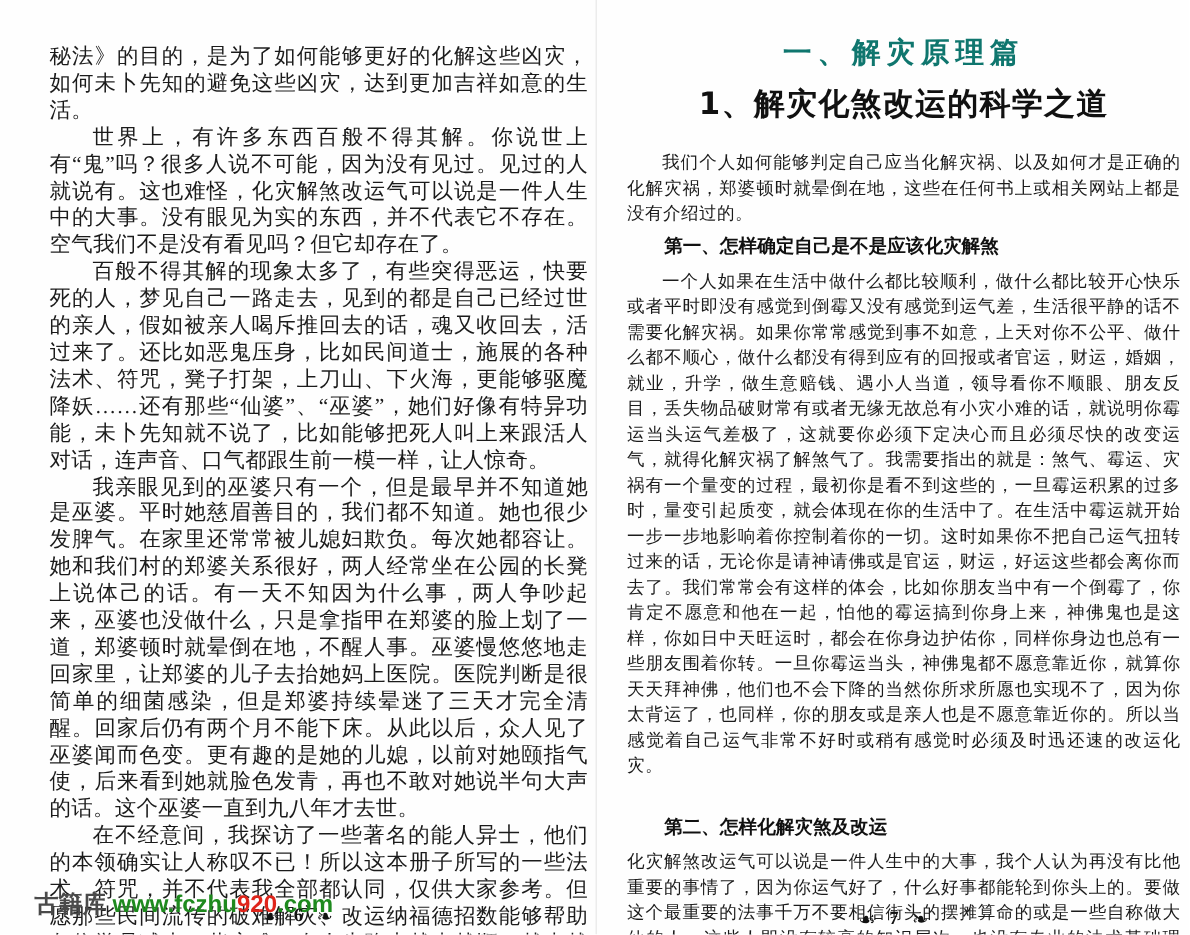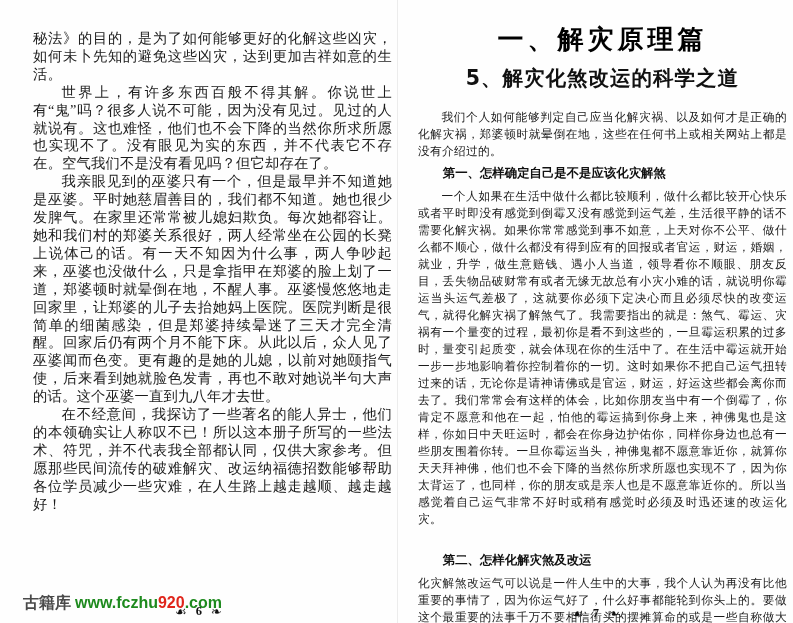--- a/index.html
+++ b/index.html
@@ -33,24 +33,24 @@
     line-height: 17.9px;
     text-align: justify;
     letter-spacing: 0.2px;
   }
   .indent { text-indent: 2em; }
 
   
   .chapter-title {
     font-family: "DejaVu Sans", "Liberation Sans", sans-serif;
     font-weight: 800;
-    font-size: 26px;
+    font-size: 19px;
     letter-spacing: 4px;
     text-align: center;
-    color: #000000;
+    color: #0f766e;
   }
   .section-title {
     font-family: "DejaVu Sans", "Liberation Sans", sans-serif;
     font-weight: 800;
     font-size: 20.5px;
     letter-spacing: 1px;
     text-align: center;
     color: #111;
     margin-top: 7px;
   }
@@ -109,36 +109,37 @@
     font-family: "Liberation Serif", serif;
   }
 </style>
 </head>
 <body>
 
 <div class="spread">
 
   <div class="page page-left">
     <p class="lpara">秘法》的目的，是为了如何能够更好的化解这些凶灾，如何未卜先知的避免这些凶灾，达到更加吉祥如意的生活。</p>
-    <p class="lpara indent">世界上，有许多东西百般不得其解。你说世上有“鬼”吗？很多人说不可能，因为没有见过。见过的人就说有。这也难怪，他们也不会下降的当然你所求所愿也实现不了。没有眼见为实的东西，并不代表它不存在。空气我们不是没有看见吗？但它却存在了。</p>
+    <p class="lpara indent">世界上，有许多东西百般不得其解。你说世上有“鬼”吗？很多人说不可能，因为没有见过。见过的人就说有。这也难怪，化灾解煞改运气可以说是一件人生中的大事。没有眼见为实的东西，并不代表它不存在。空气我们不是没有看见吗？但它却存在了。</p>
+    <p class="lpara indent">百般不得其解的现象太多了，有些突得恶运，快要死的人，梦见自己一路走去，见到的都是自己已经过世的亲人，假如被亲人喝斥推回去的话，魂又收回去，活过来了。还比如恶鬼压身，比如民间道士，施展的各种法术、符咒，凳子打架，上刀山、下火海，更能够驱魔降妖……还有那些“仙婆”、“巫婆”，她们好像有特异功能，未卜先知就不说了，比如能够把死人叫上来跟活人对话，连声音、口气都跟生前一模一样，让人惊奇。</p>
     <p class="lpara indent">我亲眼见到的巫婆只有一个，但是最早并不知道她是巫婆。平时她慈眉善目的，我们都不知道。她也很少发脾气。在家里还常常被儿媳妇欺负。每次她都容让。她和我们村的郑婆关系很好，两人经常坐在公园的长凳上说体己的话。有一天不知因为什么事，两人争吵起来，巫婆也没做什么，只是拿指甲在郑婆的脸上划了一道，郑婆顿时就晕倒在地，不醒人事。巫婆慢悠悠地走回家里，让郑婆的儿子去抬她妈上医院。医院判断是很简单的细菌感染，但是郑婆持续晕迷了三天才完全清醒。回家后仍有两个月不能下床。从此以后，众人见了巫婆闻而色变。更有趣的是她的儿媳，以前对她颐指气使，后来看到她就脸色发青，再也不敢对她说半句大声的话。这个巫婆一直到九八年才去世。</p>
     <p class="lpara indent">在不经意间，我探访了一些著名的能人异士，他们的本领确实让人称叹不已！所以这本册子所写的一些法术、符咒，并不代表我全部都认同，仅供大家参考。但愿那些民间流传的破难解灾、改运纳福德招数能够帮助各位学员减少一些灾难，在人生路上越走越顺、越走越好！</p>
 
     <div class="watermark">
       <span class="site">古籍库</span><span class="url-green">www.fczhu</span><span class="url-red">920</span><span class="url-green">.com</span>
     </div>
 
     <div class="pageno-row">
       <span class="ornament">☙</span><span class="pageno">6</span><span class="ornament">❧</span>
     </div>
   </div>
 
   <div class="page page-right">
     <h1 class="chapter-title">一、解灾原理篇</h1>
-    <h2 class="section-title">5、解灾化煞改运的科学之道</h2>
+    <h2 class="section-title">1、解灾化煞改运的科学之道</h2>
 
     <p class="rpara intro indent">我们个人如何能够判定自己应当化解灾祸、以及如何才是正确的化解灾祸，郑婆顿时就晕倒在地，这些在任何书上或相关网站上都是没有介绍过的。</p>
 
     <div class="section">
       <h3 class="sec-heading">第一、怎样确定自己是不是应该化灾解煞</h3>
       <p class="rpara indent">一个人如果在生活中做什么都比较顺利，做什么都比较开心快乐或者平时即没有感觉到倒霉又没有感觉到运气差，生活很平静的话不需要化解灾祸。如果你常常感觉到事不如意，上天对你不公平、做什么都不顺心，做什么都没有得到应有的回报或者官运，财运，婚姻，就业，升学，做生意赔钱、遇小人当道，领导看你不顺眼、朋友反目，丢失物品破财常有或者无缘无故总有小灾小难的话，就说明你霉运当头运气差极了，这就要你必须下定决心而且必须尽快的改变运气，就得化解灾祸了解煞气了。我需要指出的就是：煞气、霉运、灾祸有一个量变的过程，最初你是看不到这些的，一旦霉运积累的过多时，量变引起质变，就会体现在你的生活中了。在生活中霉运就开始一步一步地影响着你控制着你的一切。这时如果你不把自己运气扭转过来的话，无论你是请神请佛或是官运，财运，好运这些都会离你而去了。我们常常会有这样的体会，比如你朋友当中有一个倒霉了，你肯定不愿意和他在一起，怕他的霉运搞到你身上来，神佛鬼也是这样，你如日中天旺运时，都会在你身边护佑你，同样你身边也总有一些朋友围着你转。一旦你霉运当头，神佛鬼都不愿意靠近你，就算你天天拜神佛，他们也不会下降的当然你所求所愿也实现不了，因为你太背运了，也同样，你的朋友或是亲人也是不愿意靠近你的。所以当感觉着自己运气非常不好时或稍有感觉时必须及时迅还速的改运化灾。</p>
     </div>
 
     <div class="section">
       <h3 class="sec-heading second">第二、怎样化解灾煞及改运</h3>

